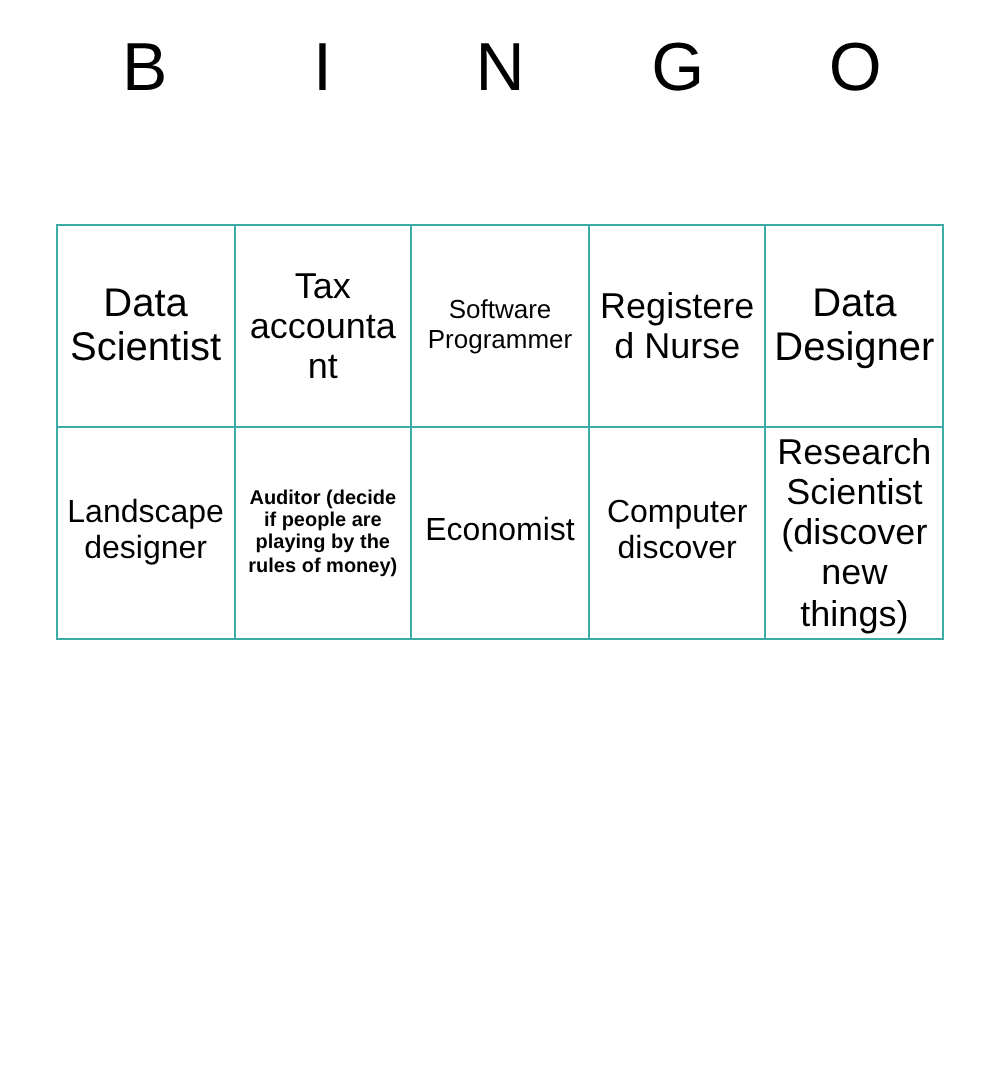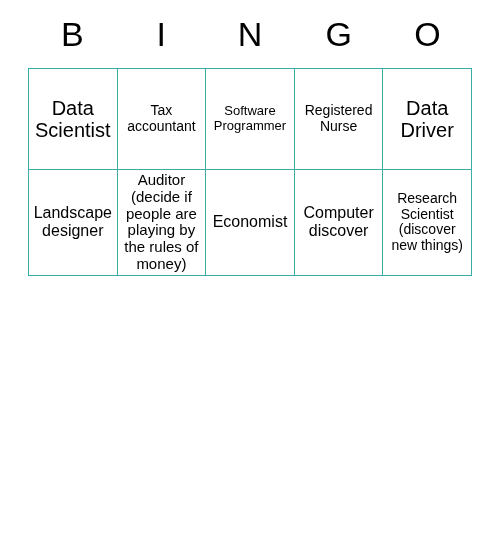--- a/index.html
+++ b/index.html
@@ -34,43 +34,44 @@
     line-height: 1;
     font-weight: 400;
     letter-spacing: 0;
     color: #000000;
   }
   #grid {
     width: 444px;
     margin-left: 28px;
     border-collapse: collapse;
     table-layout: fixed;
+    margin-top: 44px;
   }
   #grid td {
     border: 1px solid #3aada4;
     text-align: center;
     vertical-align: middle;
     padding: 2px 3px;
     color: #000000;
     line-height: 1.12;
     word-wrap: break-word;
   }
   
   .r0 td { height: 96px; }
   .r1 td { height: 86px; }
   .r2 td { height: 87px; }
   .r3 td { height: 87px; }
   .r4 td { height: 92px; }
 
   
   .t-xl   { font-size: 20px; }
   .t-lg   { font-size: 16px; }
-  .t-md   { font-size: 14px; }
+  .t-md   { font-size: 18px; }
   .t-sm   { font-size: 13px; }
-  .t-xs   { font-size: 15px; }
+  .t-xs   { font-size: 10px; font-weight: bold; }
   .t-free { font-size: 31px; }
 </style>
 </head>
 <body>
 
 <div id="bingo-card">
 
   <div id="header-row">
     <div class="header-letter">B</div>
     <div class="header-letter">I</div>
@@ -79,21 +80,21 @@
     <div class="header-letter">O</div>
   </div>
 
   <table id="grid">
     <tbody>
       <tr class="r0">
         <td class="t-xl">Data Scientist</td>
         <td class="t-md">Tax accountant</td>
         <td class="t-sm">Software Programmer</td>
         <td class="t-md">Registered Nurse</td>
-        <td class="t-xl">Data Driver</td>
+        <td class="t-xl">Data Designer</td>
       </tr>
       <tr class="r1">
         <td class="t-lg">Landscape designer</td>
         <td class="t-xs">Auditor (decide if people are playing by the rules of money)</td>
         <td class="t-lg">Economist</td>
         <td class="t-lg">Computer discover</td>
         <td class="t-md">Research Scientist (discover new things)</td>
       </tr>
     </tbody>
   </table>

